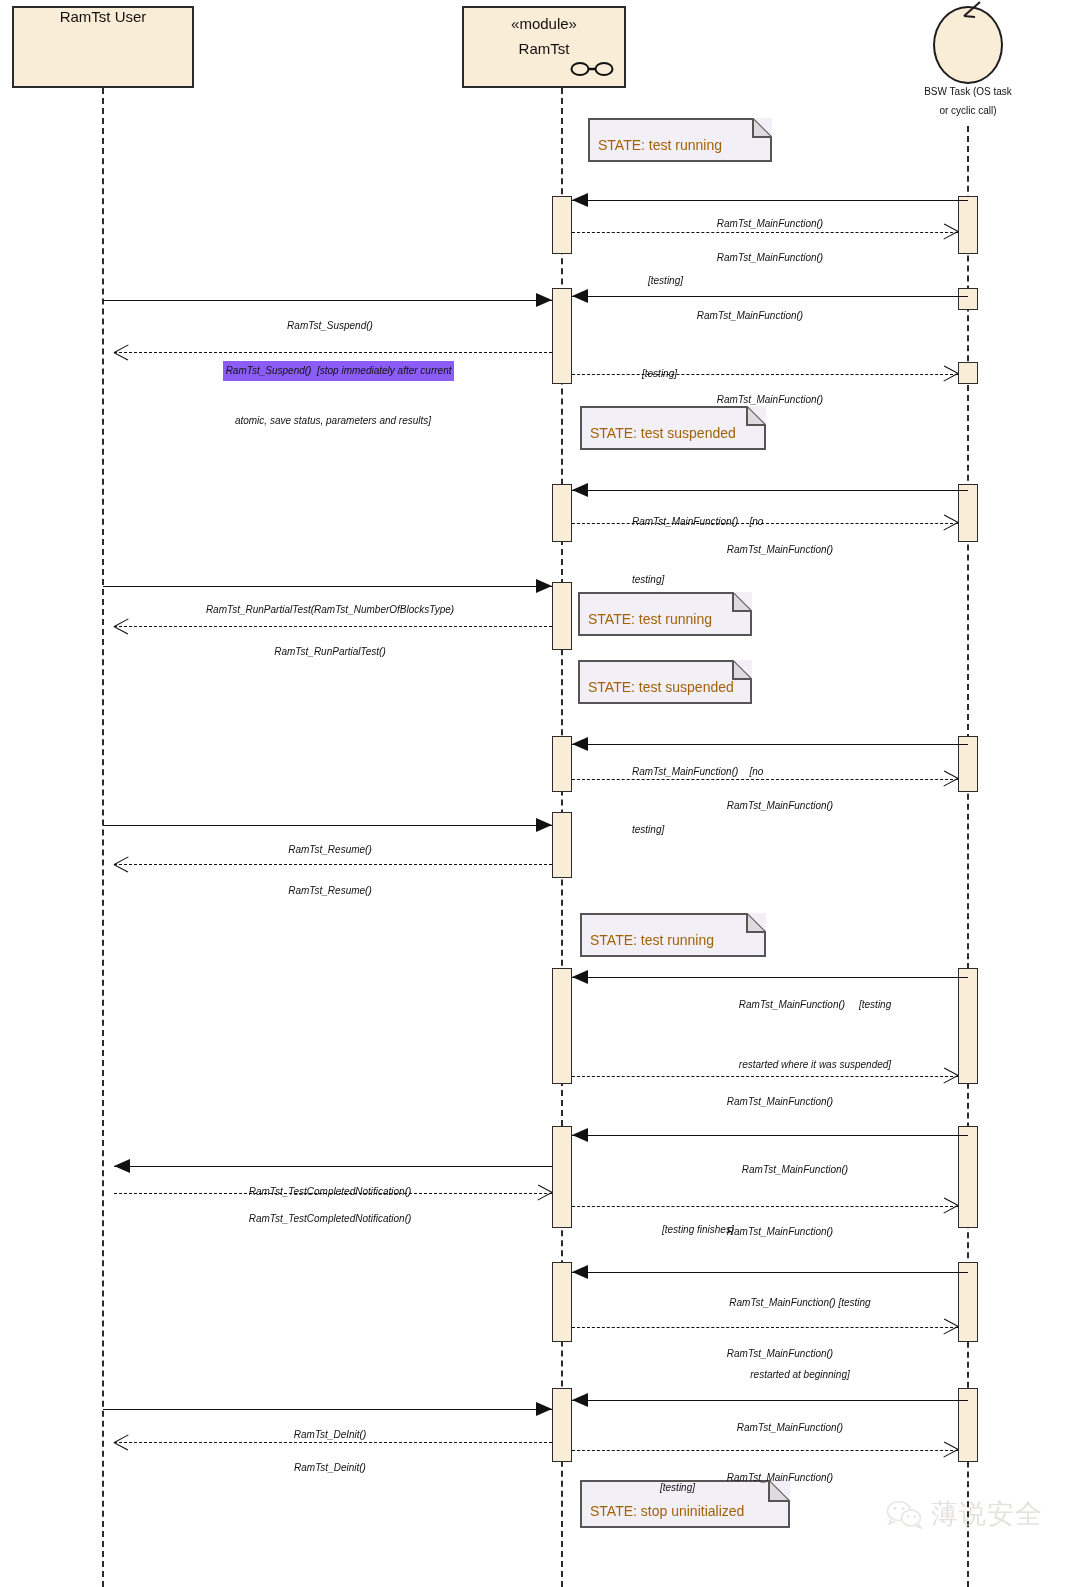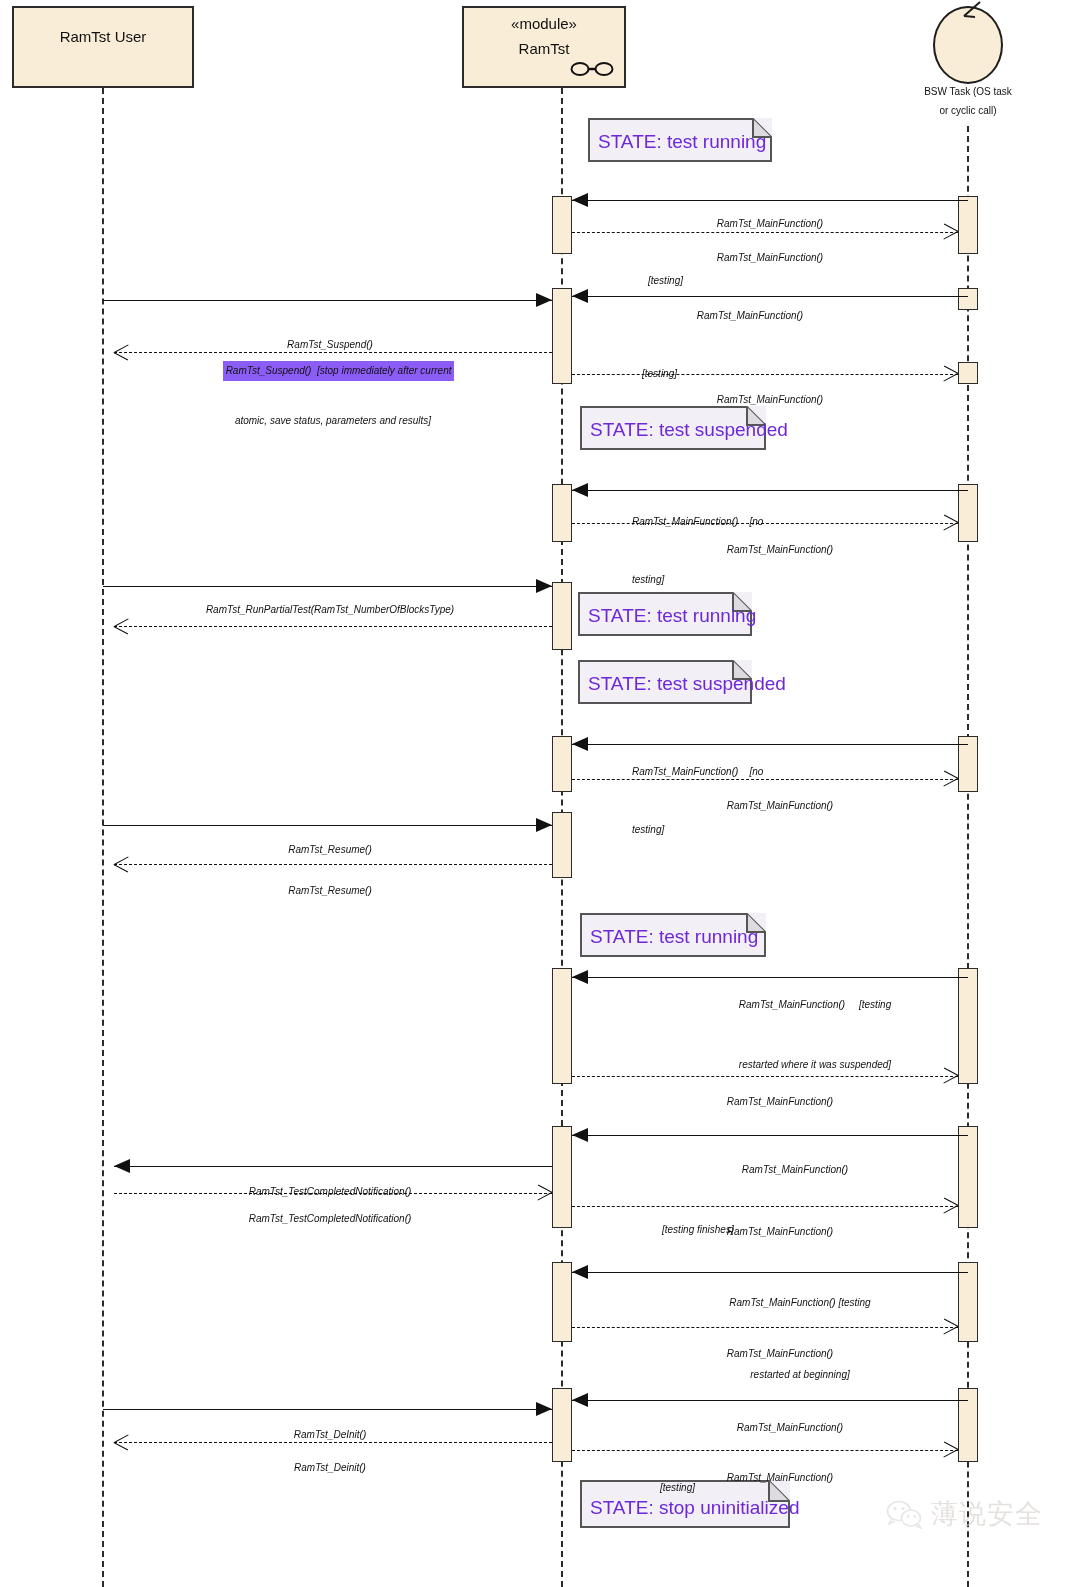--- a/index.html
+++ b/index.html
@@ -100,22 +100,22 @@
     background:transparent;
     font-style:italic;
   }
   .msg-label.center{text-align:center;}
 
   
   .note{
     position:absolute;
     background:#f3eff6;
     box-sizing:border-box;
-    font-size:19px;
-    color:#6d28d9;
+    font-size:14px;
+    color:#a16207;
   }
   .note svg{position:absolute;left:0;top:0;}
   .note .ntext{
     position:absolute;
     left:10px;
     bottom:9px;
     white-space:nowrap;
   }
 
   
@@ -136,21 +136,21 @@
 </head>
 <body>
 
 <div id="canvas">
 
   <div class="lifeline" style="left:102px; top:88px;  height:1499px;"></div>
   <div class="lifeline" style="left:561px; top:88px;  height:1499px;"></div>
   <div class="lifeline" style="left:967px; top:126px; height:1461px;"></div>
 
   <div class="pbox" style="left:12px; top:6px; width:182px; height:82px;">
-    <span class="pname" style="margin-top:20px;">RamTst User</span>
+    <span class="pname" style="margin-top:0;">RamTst User</span>
   </div>
 
   <div class="pbox" style="left:462px; top:6px; width:164px; height:82px;">
     <span class="stereo" style="margin-top:7px;">«module»</span>
     <span class="pname" style="margin-top:8px;">RamTst</span>
 
     <svg width="44" height="18" viewBox="0 0 44 18" style="position:absolute;right:10px;bottom:8px;">
       <ellipse cx="10" cy="9" rx="8.5" ry="6" fill="#faedd7" stroke="#111" stroke-width="2"></ellipse>
       <line x1="18" y1="9" x2="26" y2="9" stroke="#111" stroke-width="2.5"></line>
       <ellipse cx="34" cy="9" rx="8.5" ry="6" fill="#faedd7" stroke="#111" stroke-width="2"></ellipse>
@@ -251,21 +251,21 @@
 
   <div class="msg-line" style="left:572px; top:296px; width:396px;"></div>
   <div class="head-solid-left" style="left:572px; top:289px;"></div>
   <div class="msg-label center" style="left:600px; top:266px; width:300px;">
     <div>RamTst_MainFunction()</div>
     <div style="text-align:left;margin-left:42px;margin-top:-2px;">[testing]</div>
   </div>
 
   <div class="msg-line" style="left:103px; top:300px; width:449px;"></div>
   <div class="head-solid-right" style="left:536px; top:293px;"></div>
-  <div class="msg-label center" style="left:190px; top:295px; width:280px;">
+  <div class="msg-label center" style="left:190px; top:276px; width:280px;">
     <div>RamTst_Suspend()</div>
   </div>
 
   <div class="msg-line dashed" style="left:114px; top:352px; width:438px;"></div>
   <div class="head-open left" style="left:114px; top:352px;"></div>
   <div class="msg-label center" style="left:120px; top:341px; width:426px;">
     <div style="background:#8b5cf6;display:inline-block;padding:0 3px;">RamTst_Suspend()  [stop immediately after current</div>
     <div style="margin-top:10px;">atomic, save status, parameters and results]</div>
   </div>
 
@@ -289,20 +289,23 @@
   </div>
 
   <div class="msg-line" style="left:103px; top:586px; width:449px;"></div>
   <div class="head-solid-right" style="left:536px; top:579px;"></div>
   <div class="msg-label center" style="left:110px; top:560px; width:440px;">
     <div>RamTst_RunPartialTest(RamTst_NumberOfBlocksType)</div>
   </div>
 
   <div class="msg-line dashed" style="left:114px; top:626px; width:438px;"></div>
   <div class="head-open left" style="left:114px; top:626px;"></div>
+  <div class="msg-label center" style="left:140px; top:602px; width:380px;">
+    <div>RamTst_RunPartialTest()</div>
+  </div>
 
   <div class="msg-line" style="left:572px; top:744px; width:396px;"></div>
   <div class="head-solid-left" style="left:572px; top:737px;"></div>
   <div class="msg-label" style="left:632px; top:722px; width:330px;">
     <div>RamTst_MainFunction()    [no</div>
     <div style="margin-top:-2px;">testing]</div>
   </div>
 
   <div class="msg-line dashed" style="left:572px; top:779px; width:386px;"></div>
   <div class="head-open right" style="left:958px; top:779px;"></div>

